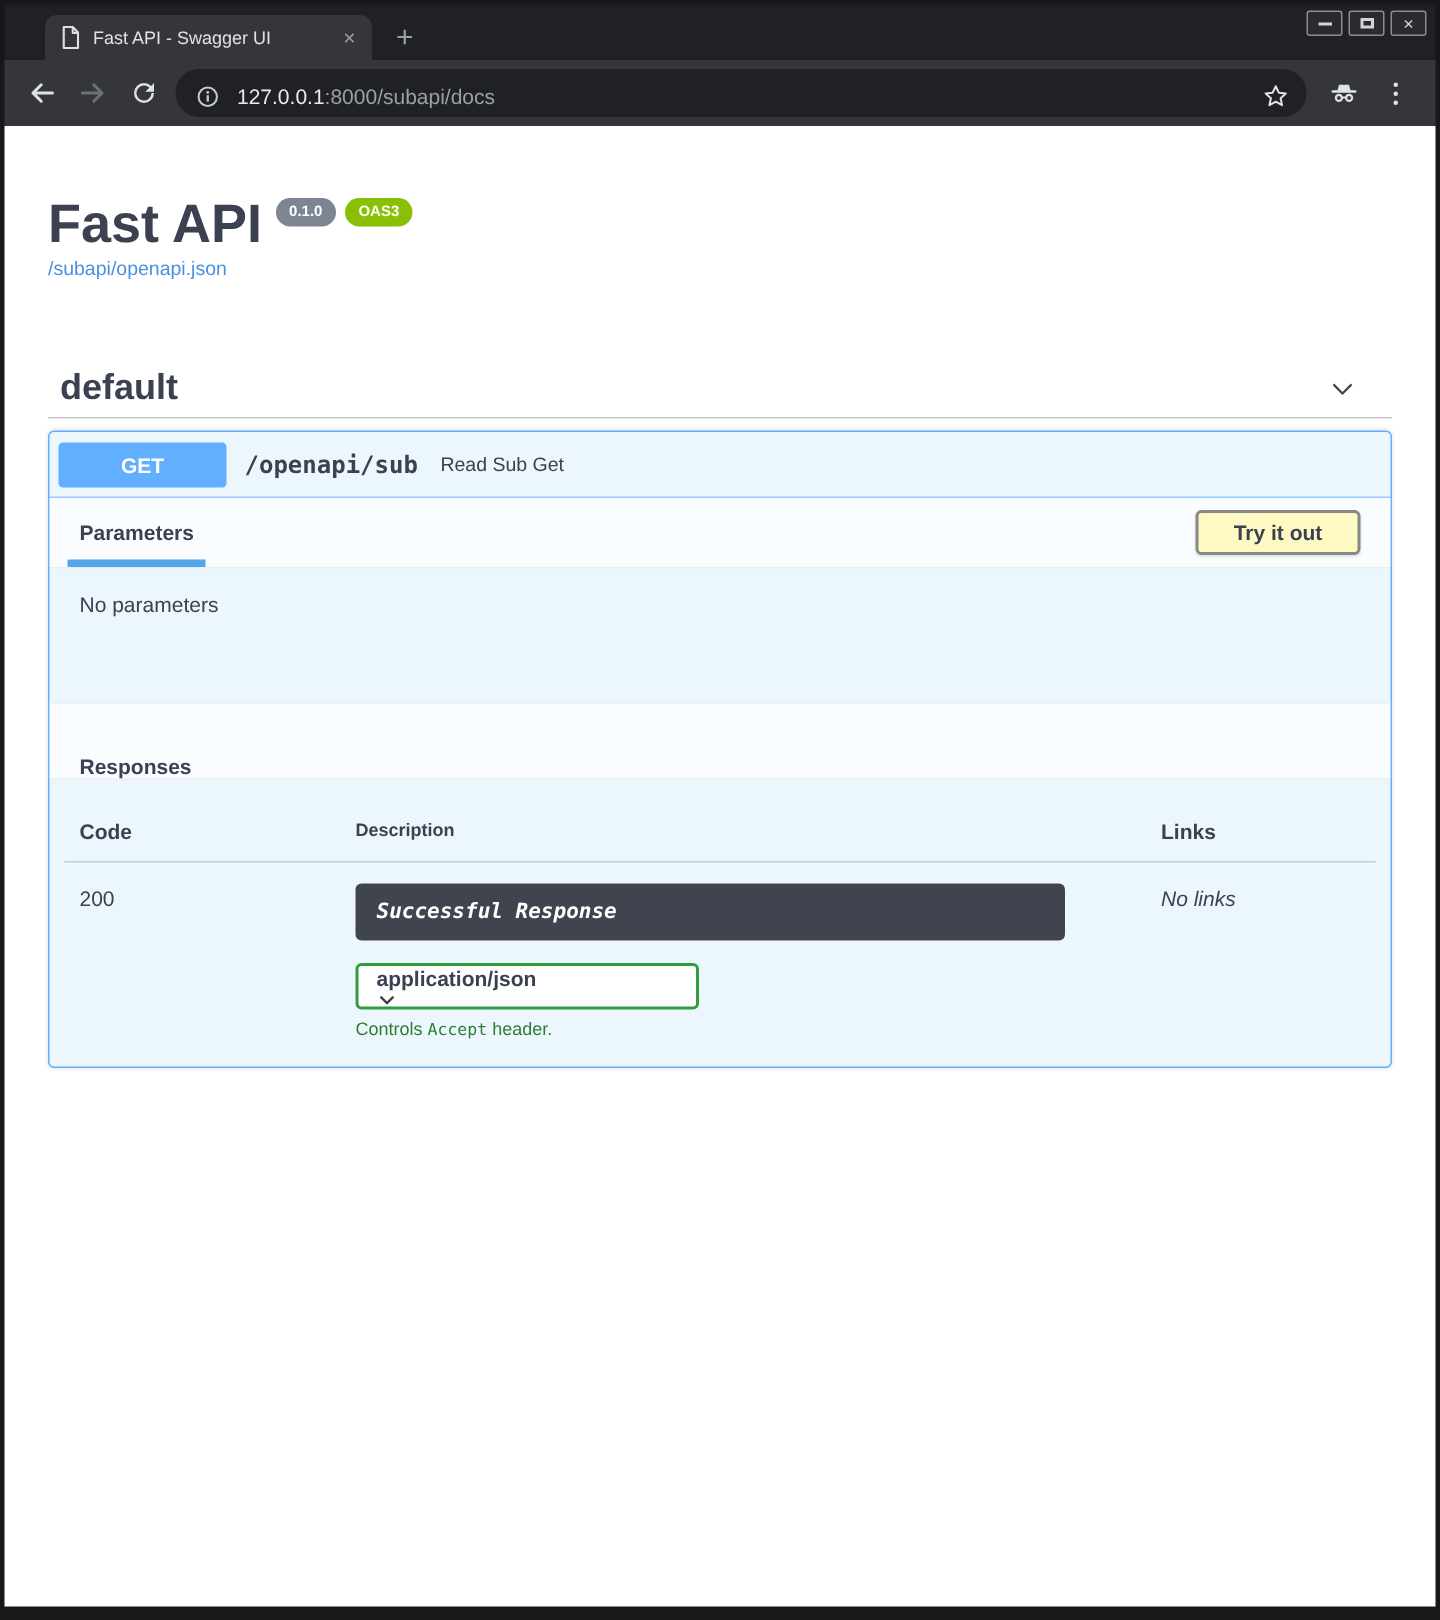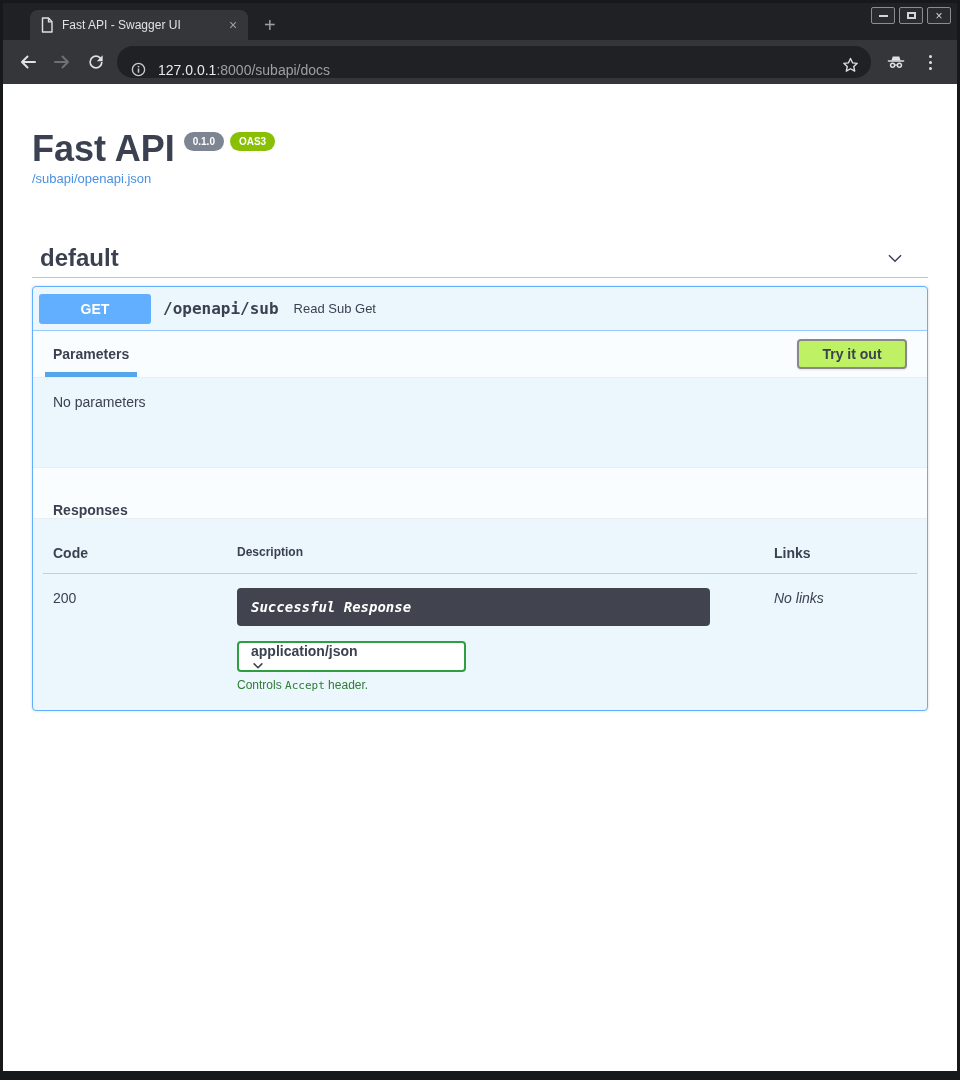--- a/index.html
+++ b/index.html
@@ -19,21 +19,21 @@
   .tab-close { color:#9aa0a6; font-size:14px; width:18px; height:18px; display:flex; align-items:center; justify-content:center; }
   .newtab { color:#9aa0a6; font-size:20px; font-weight:400; margin:0 0 5px 16px; line-height:1; }
   .win-controls { position:absolute; top:4px; right:6px; display:flex; gap:4px; }
   .win-btn { width:24px; height:17px; border:1px solid #8a8d90; border-radius:2px; background:#2a2b2e;
     color:#d2d4d7; display:flex; align-items:center; justify-content:center; font-size:12px; line-height:1; }
   .glyph-min { width:9px; height:2px; background:#d2d4d7; display:block; }
   .glyph-max { width:9px; height:7px; border:2px solid #d2d4d7; display:block; }
 
   .toolbar { height:44px; background:#35363a; display:flex; align-items:center; padding:0 10px 0 8px; flex:none; }
   .nav-btn { width:34px; height:34px; display:flex; align-items:center; justify-content:center; flex:none; }
-  .urlbar { flex:1; height:32px; background:#202124; border-radius:16px; display:flex; align-items:flex-end;
+  .urlbar { flex:1; height:32px; background:#202124; border-radius:16px; display:flex; align-items:center;
     padding:4px 8px 0 13px; gap:11px; margin:0 8px 0 4px; min-width:0; }
   .url-text { font-size:14px; color:#e8eaed; white-space:nowrap; overflow:hidden; flex:1; }
   .url-dim { color:#9aa0a6; }
   .star-btn { width:26px; height:26px; display:flex; align-items:center; justify-content:center; flex:none; }
   .chrome-extra { width:34px; height:34px; display:flex; align-items:center; justify-content:center; flex:none; }
   .dots { display:flex; flex-direction:column; gap:3px; }
   .dots span { width:3px; height:3px; border-radius:50%; background:#dee1e5; display:block; }
 
   
   .content { flex:1; background:#fff; color:#3b4151; overflow:hidden; }
@@ -60,21 +60,21 @@
     border-radius:3px; display:flex; align-items:center; justify-content:center; flex:none; }
   .op-path { margin-left:12px; font-family:"DejaVu Sans Mono","Liberation Mono",monospace; font-size:16px;
     font-weight:700; color:#3b4151; }
   .op-desc { margin-left:15px; font-size:13px; color:#3b4151; }
 
   .section-header { background:#fafdff; height:47px; display:flex; align-items:center; justify-content:space-between;
     padding:0 20px 0 12px; border-bottom:1px solid rgba(59,65,81,.08); }
   .tab-item { align-self:stretch; display:flex; align-items:center; padding:0 8px;
     border-bottom:5px solid #53a6ea; }
   .tab-item h4 { margin:4px 0 0; font-size:14px; font-weight:700; color:#3b4151; }
-  .tryout-btn { width:110px; height:30px; background:#bef264; border:2px solid #888; border-radius:4px;
+  .tryout-btn { width:110px; height:30px; background:#fef9c3; border:2px solid #888; border-radius:4px;
     font-family:inherit; font-size:14px; font-weight:700; color:#3b4151;
     display:flex; align-items:center; justify-content:center; box-shadow:0 1px 2px rgba(0,0,0,.1); }
 
   .params-body { padding:16px 20px 57px 20px; font-size:14px; color:#3b4151; }
 
   .responses-header { background:#fafdff; height:52px; display:flex; align-items:flex-end; padding:0 20px;
     font-size:14px; font-weight:700; color:#3b4151;
     border-top:1px solid rgba(59,65,81,.08); border-bottom:1px solid rgba(59,65,81,.08); }
 
   .responses-table { margin:0 10px; padding-bottom:18px; }

